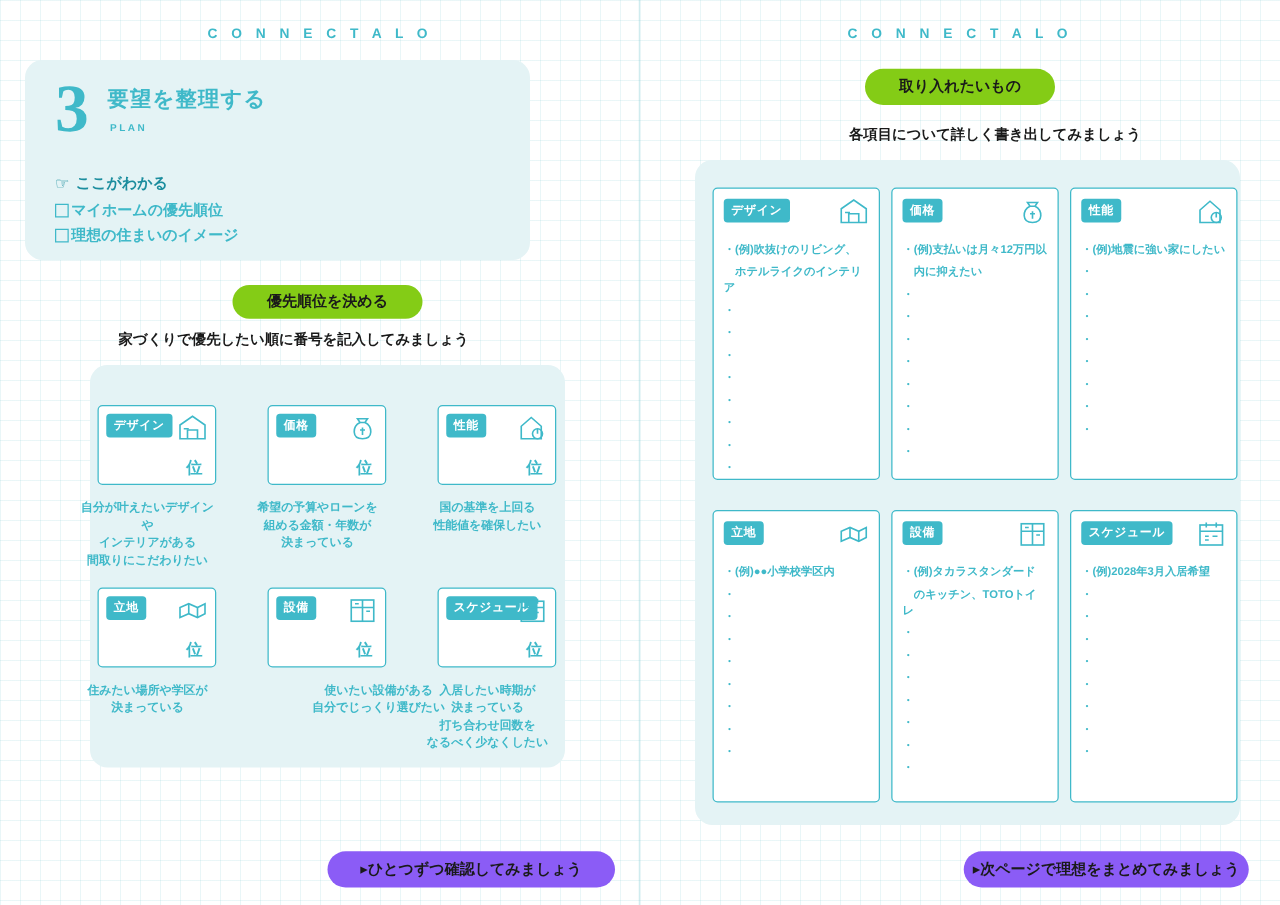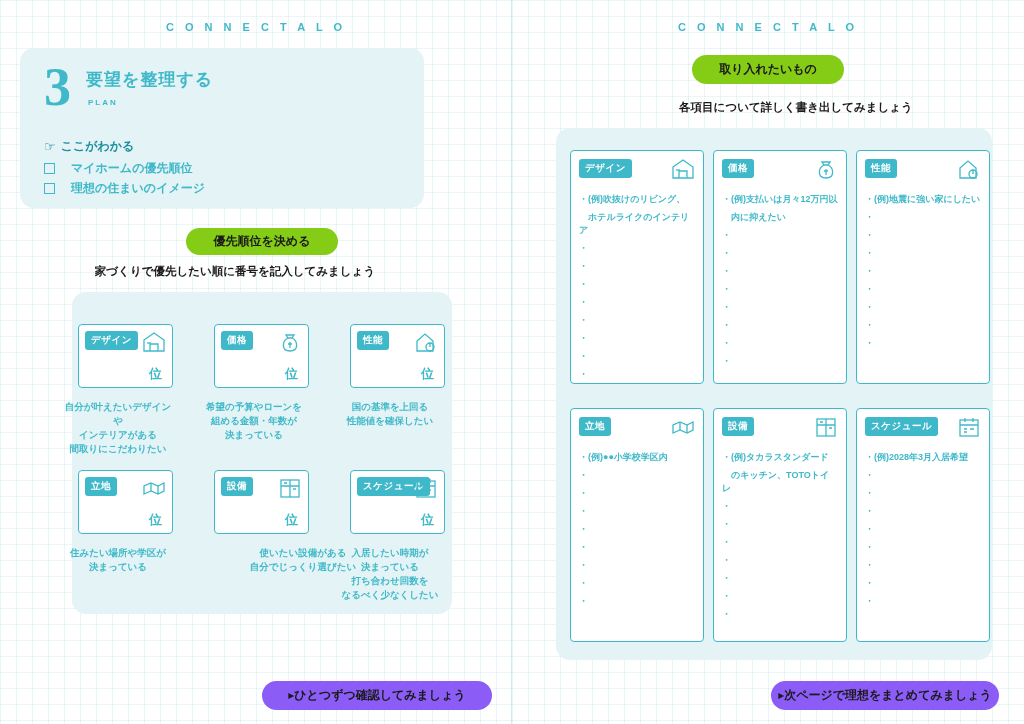--- a/index.html
+++ b/index.html
@@ -55,21 +55,21 @@
   }
   .here-row{
     position:absolute;left:24px;top:90px;
     font-size:12px;font-weight:700;color:#1b8d9e;
     display:flex;align-items:center;gap:5px;
   }
   .hand-ico{font-size:13px;color:#1b8d9e;}
   .check-line{
     position:absolute;left:24px;
     font-size:12px;color:#3fb9c9;font-weight:700;
-    display:flex;align-items:center;gap:16px;
+    display:flex;align-items:center;gap:2px;
   }
   .check-line .box{
     display:inline-block;width:9px;height:9px;border:1.4px solid #3fb9c9;
   }
   .cl1{top:112px;} .cl2{top:132px;}
 
   .pill{
     background:#84cc16;color:#1a1a1a;font-weight:700;
     border-radius:18px;text-align:center;
     display:flex;align-items:center;justify-content:center;

